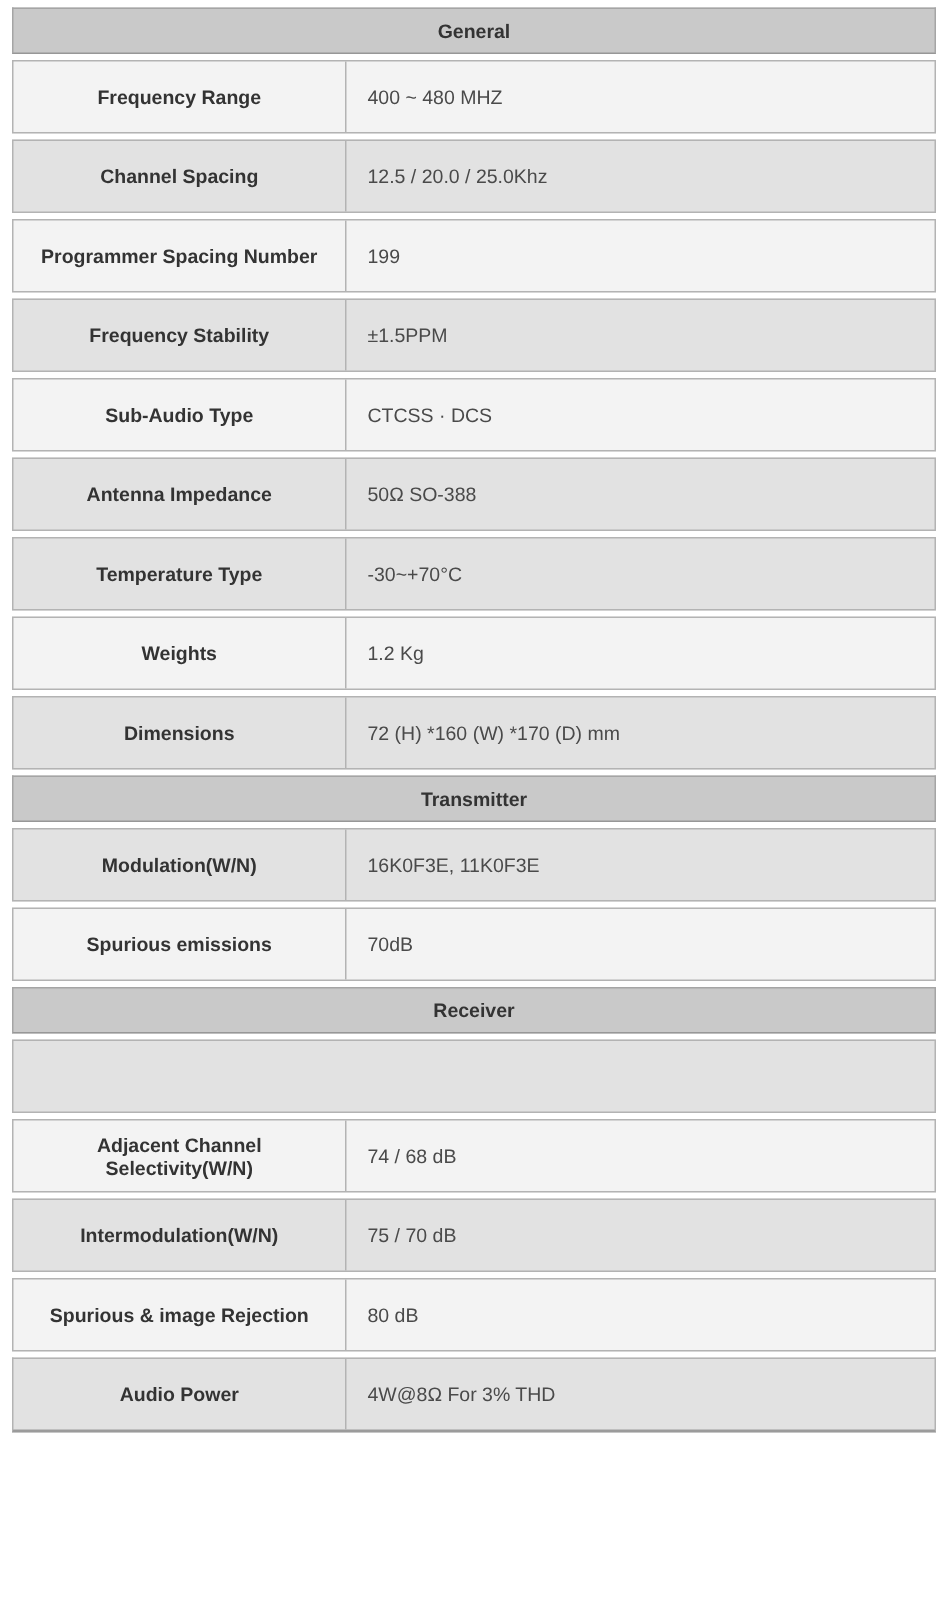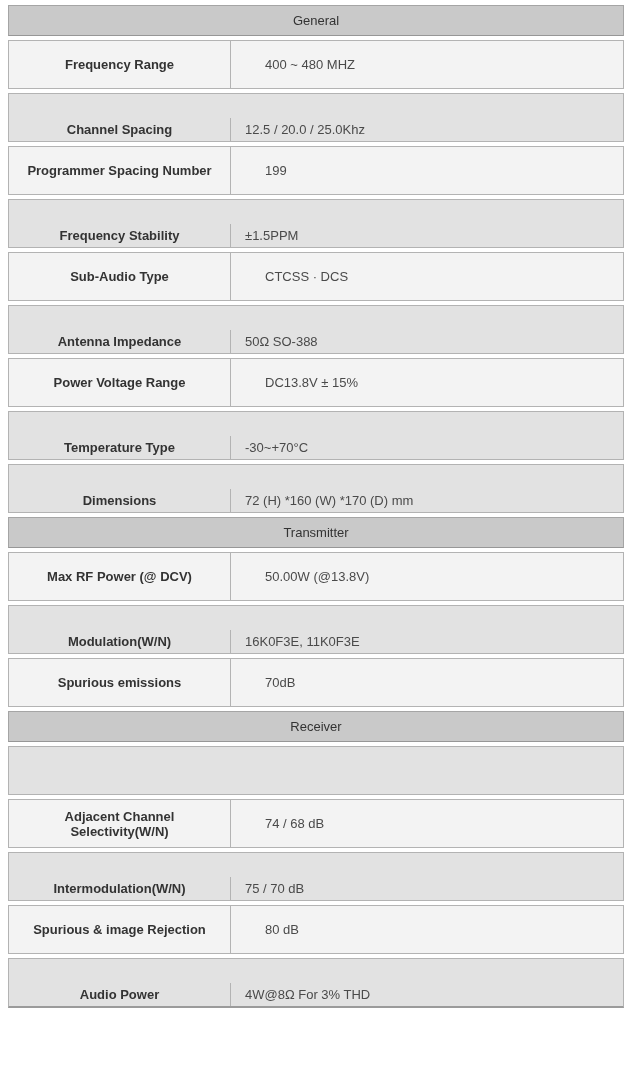--- a/index.html
+++ b/index.html
@@ -17,36 +17,36 @@
     margin: 5px 8px 0 8px;
   }
   .section-header {
     background: var(--header-bg, #c9c9c9);
     border: 1px solid #a5a5a5;
     border-bottom-color: #979797;
     height: 29px;
     line-height: 29px;
     text-align: center;
     font-size: 13px;
-    font-weight: normal;
+    font-weight: bold;
     color: var(--label-text, #333333);
     margin-bottom: 4px;
   }
   .spec-row {
     display: flex;
     border: 1px solid var(--border, #b3b3b3);
     margin-bottom: 4px;
     min-height: 47px;
   }
   .spec-row:last-child {
     border-bottom: 2px solid #9b9b9b;
     margin-bottom: 12px;
   }
-  .row-light { background: var(--row-light, #f3f3f3); gap: 20px; }
-  .row-dark  { background: var(--row-dark,  #e2e2e2); align-items: flex-end; }
+  .row-light { background: var(--row-light, #f3f3f3); }
+  .row-dark  { background: var(--row-dark,  #e2e2e2); }
   .spec-label {
     width: 222px;
     flex: 0 0 222px;
     box-sizing: border-box;
     display: flex;
     align-items: center;
     justify-content: center;
     text-align: center;
     font-size: 13px;
     font-weight: bold;
@@ -85,37 +85,33 @@
       <div class="spec-value">±1.5PPM</div>
     </div>
     <div class="spec-row row-light">
       <div class="spec-label">Sub-Audio Type</div>
       <div class="spec-value">CTCSS · DCS</div>
     </div>
     <div class="spec-row row-dark">
       <div class="spec-label">Antenna Impedance</div>
       <div class="spec-value">50Ω SO-388</div>
     </div>
-    <div class="spec-row row-light">
-      <div class="spec-label">Power Voltage Range</div>
-      <div class="spec-value">DC13.8V ± 15%</div>
-    </div>
     <div class="spec-row row-dark">
       <div class="spec-label">Temperature Type</div>
       <div class="spec-value">-30~+70°C</div>
+    </div>
+    <div class="spec-row row-light">
+      <div class="spec-label">Weights</div>
+      <div class="spec-value">1.2 Kg</div>
     </div>
     <div class="spec-row row-dark">
       <div class="spec-label">Dimensions</div>
       <div class="spec-value">72 (H) *160 (W) *170 (D) mm</div>
     </div>
     <div class="section-header">Transmitter</div>
-    <div class="spec-row row-light">
-      <div class="spec-label">Max RF Power (@ DCV)</div>
-      <div class="spec-value">50.00W (@13.8V)</div>
-    </div>
     <div class="spec-row row-dark">
       <div class="spec-label">Modulation(W/N)</div>
       <div class="spec-value">16K0F3E, 11K0F3E</div>
     </div>
     <div class="spec-row row-light">
       <div class="spec-label">Spurious emissions</div>
       <div class="spec-value">70dB</div>
     </div>
     <div class="section-header">Receiver</div>
     <div class="spec-row row-dark">

